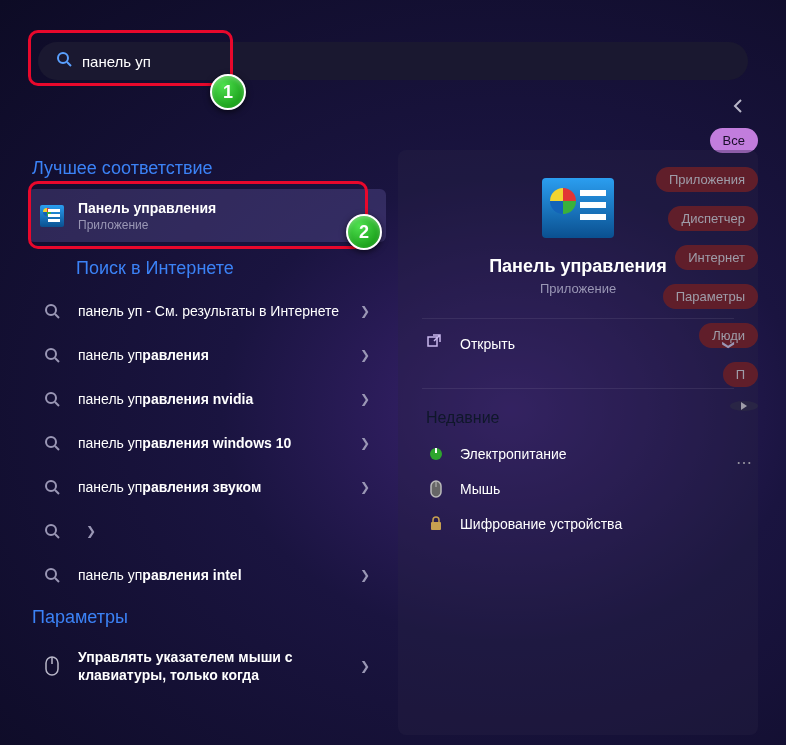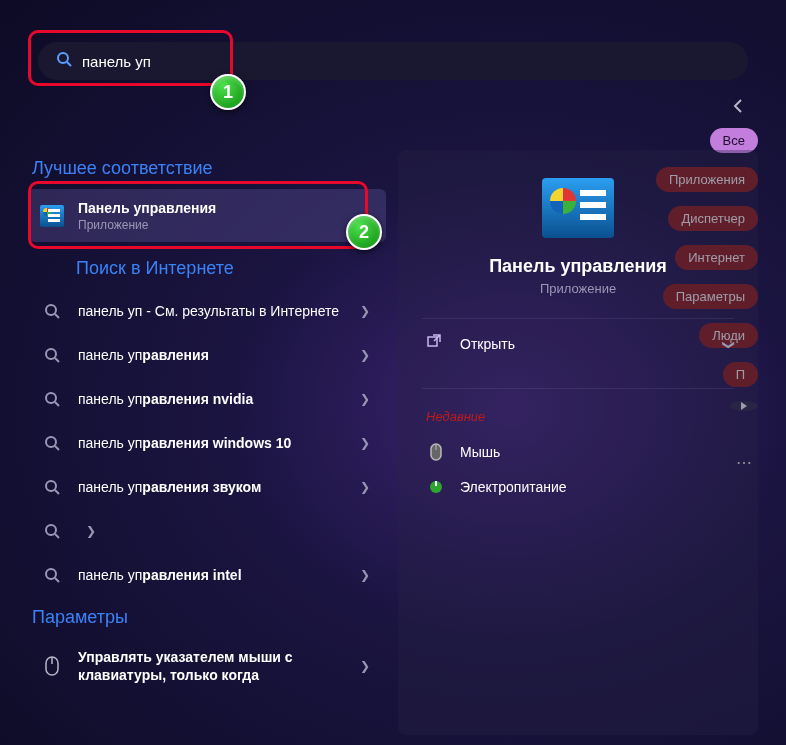--- a/index.html
+++ b/index.html
@@ -222,24 +222,23 @@
   cursor: pointer;
   position: relative;
 }
 .action-row .aicon { width: 20px; margin-right: 14px; color: #c9b8ed; }
 .action-row .achev {
   position: absolute; right: 0;
   color: #9a97b5; font-size: 12px;
   transform: rotate(90deg);
 }
 .recent-title {
-  font-size: 13px;
-  color: #b91c1c;
+  font-size: 16px;
+  color: #0f172a;
   margin: 20px 0 10px 4px;
-  font-style: italic;
 }
 .recent-row {
   display: flex;
   align-items: center;
   padding: 9px 4px;
   font-size: 14px;
   cursor: pointer;
 }
 .recent-row .ricon2 { width: 20px; margin-right: 14px; display: flex; align-items: center; justify-content: center; }
 .search-glyph { stroke: #9a97b5; stroke-width: 2; fill: none; }
@@ -415,30 +414,39 @@
         </svg>
     </span>
     <span>Открыть</span>
     <span class="achev">❯</span>
   </div>
   <hr class="sep">
   <div class="recent-title">Недавние</div>
   <div id="recent-list">
       <div class="recent-row">
         <span class="ricon2">
+          <svg width="16" height="16" viewBox="0 0 16 16">
+            <circle cx="8" cy="8" r="6" fill="#2ea52e"></circle>
+            <rect x="7" y="2" width="2" height="5" fill="#fff"></rect>
+          </svg>
+        </span>
+        <span>Электропитание</span>
+      </div>
+      <div class="recent-row">
+        <span class="ricon2">
           <svg width="14" height="18" viewBox="0 0 14 18">
             <rect x="2" y="1" width="10" height="16" rx="5" stroke="#bbb" stroke-width="1.5" fill="#666"></rect>
             <line x1="7" y1="1" x2="7" y2="7" stroke="#bbb"></line>
           </svg>
         </span>
         <span>Мышь</span>
       </div>
       <div class="recent-row">
         <span class="ricon2">
           <svg width="16" height="16" viewBox="0 0 16 16">
-            <circle cx="8" cy="8" r="6" fill="#2ea52e"></circle>
-            <rect x="7" y="2" width="2" height="5" fill="#fff"></rect>
+            <rect x="3" y="6" width="10" height="8" rx="1" fill="#c7a050"></rect>
+            <path d="M5 6 V4 a3 3 0 0 1 6 0 V6" stroke="#c7a050" stroke-width="1.5" fill="none"></path>
           </svg>
         </span>
-        <span>Электропитание</span>
+        <span>Шифрование устройства</span>
       </div>
     </div>
 </div>
 
 </body></html>

